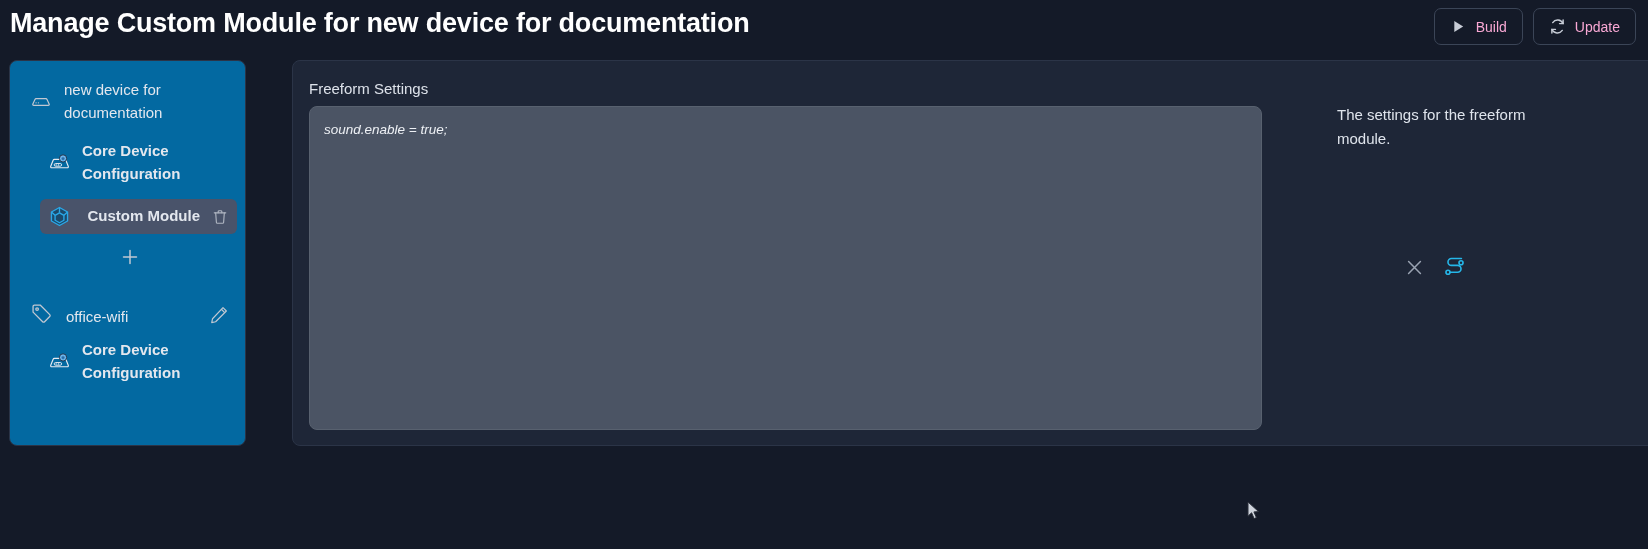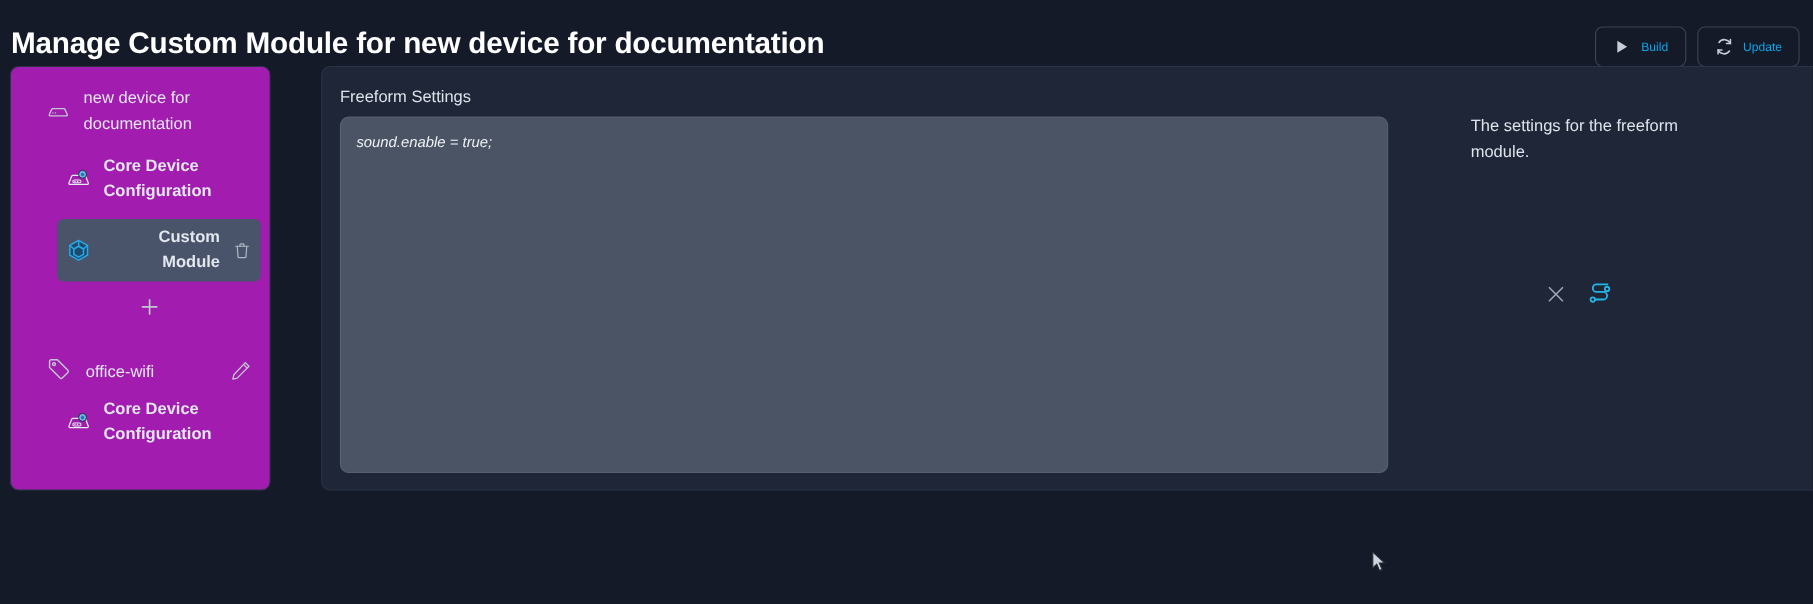--- a/index.html
+++ b/index.html
@@ -8,58 +8,58 @@
     margin: 0; padding: 0;
     width: 1648px; height: 549px;
     background: #141a28;
     font-family: "Liberation Sans", sans-serif;
     overflow: hidden;
   }
   body { position: relative; color: #e6e9ef; }
 
   
   .header {
-    position: absolute; left: 0; top: 16px;
+    position: absolute; left: 0; top: 0;
     width: 1648px; height: 52px;
     display: flex; align-items: center;
   }
   .page-title {
     position: absolute; left: 10px; top: 8px;
     font-size: 27px; font-weight: 700;
     letter-spacing: -0.2px;
     color: #ffffff;
     white-space: nowrap;
   }
   .header-actions {
     position: absolute; right: 12px; top: 8px;
     display: flex; gap: 10px; align-items: center;
   }
   .hbtn {
     display: flex; align-items: center; gap: 9px;
     height: 37px; padding: 0 15px;
     border: 1px solid #3b4557;
     border-radius: 7px;
     background: transparent;
-    color: #0ea5e9;
-    font-size: 11px;
+    color: #f9a8d4;
+    font-size: 14px;
     font-family: "Liberation Sans", sans-serif;
     cursor: pointer;
     white-space: nowrap;
   }
   .hbtn .ico { display: inline-flex; width: 17px; height: 17px; align-items: center; justify-content: center; }
   .hbtn .ico svg { display: block; }
 
   
   .sidebar {
     position: absolute; left: 9px; top: 60px;
     width: 237px; height: 386px;
-    background: #a21caf;
+    background: #0369a1;
     border: 1px solid #2b3447;
     border-radius: 8px;
-    padding: 14px 0 0 16px;
+    padding: 14px 0 0 4px;
   }
   .device-row {
     display: flex; align-items: flex-start; gap: 12px;
     padding: 4px 14px 2px 16px;
   }
   .device-row .ico { flex: 0 0 auto; width: 22px; height: 22px; margin-top: 12px; }
   .device-name {
     font-size: 15px; line-height: 22.5px; color: #e3e7ee;
     max-width: 152px;
   }

